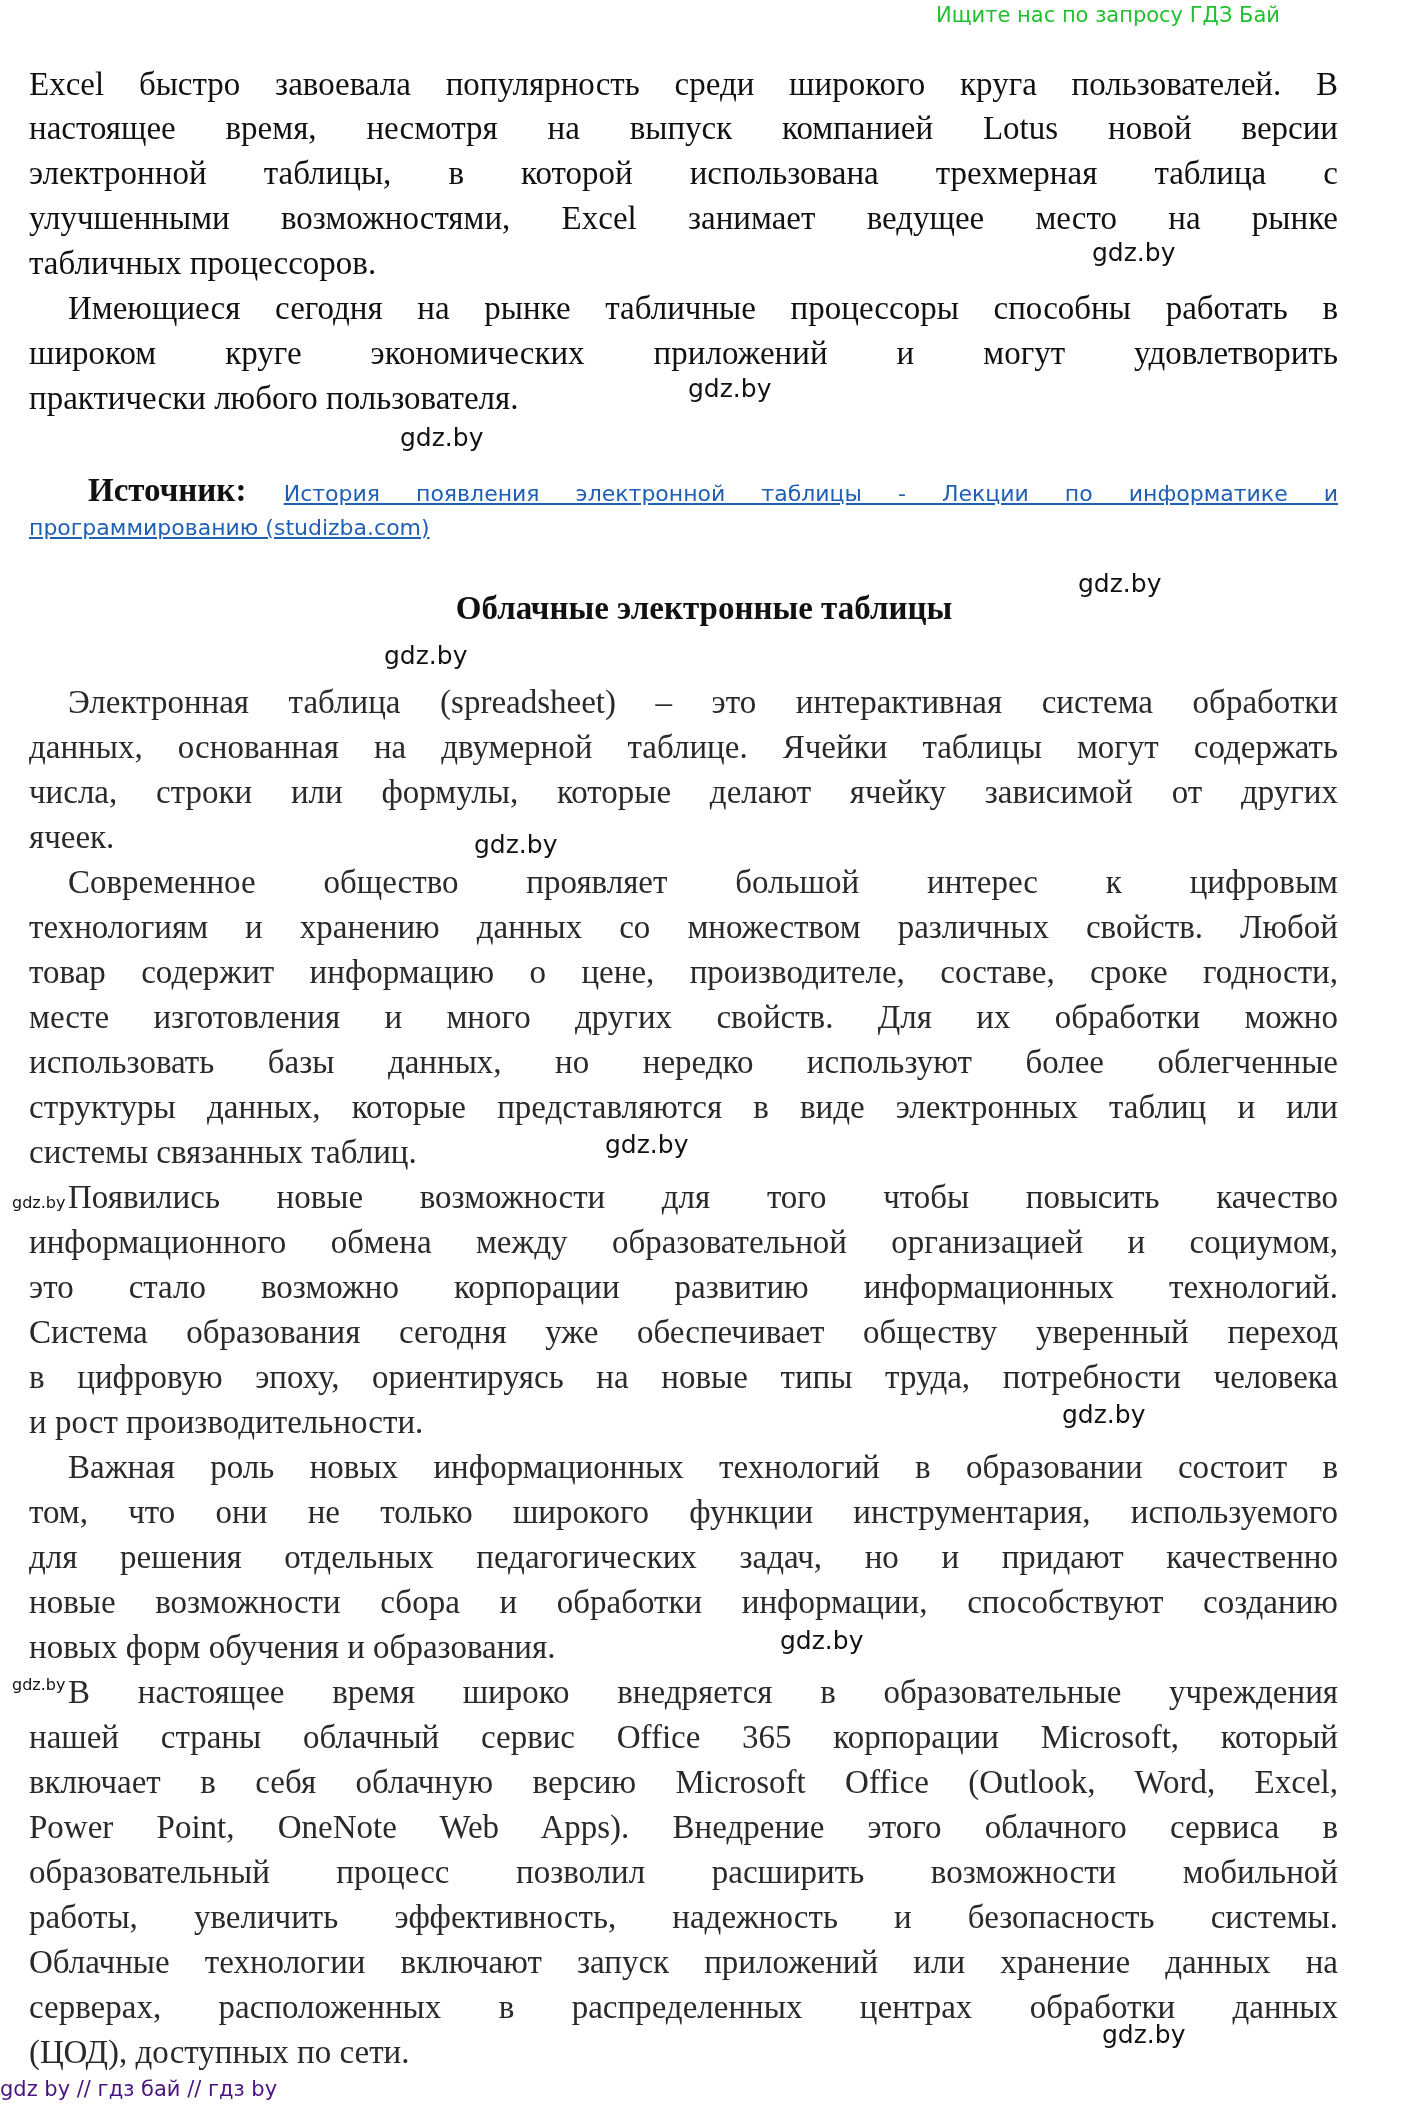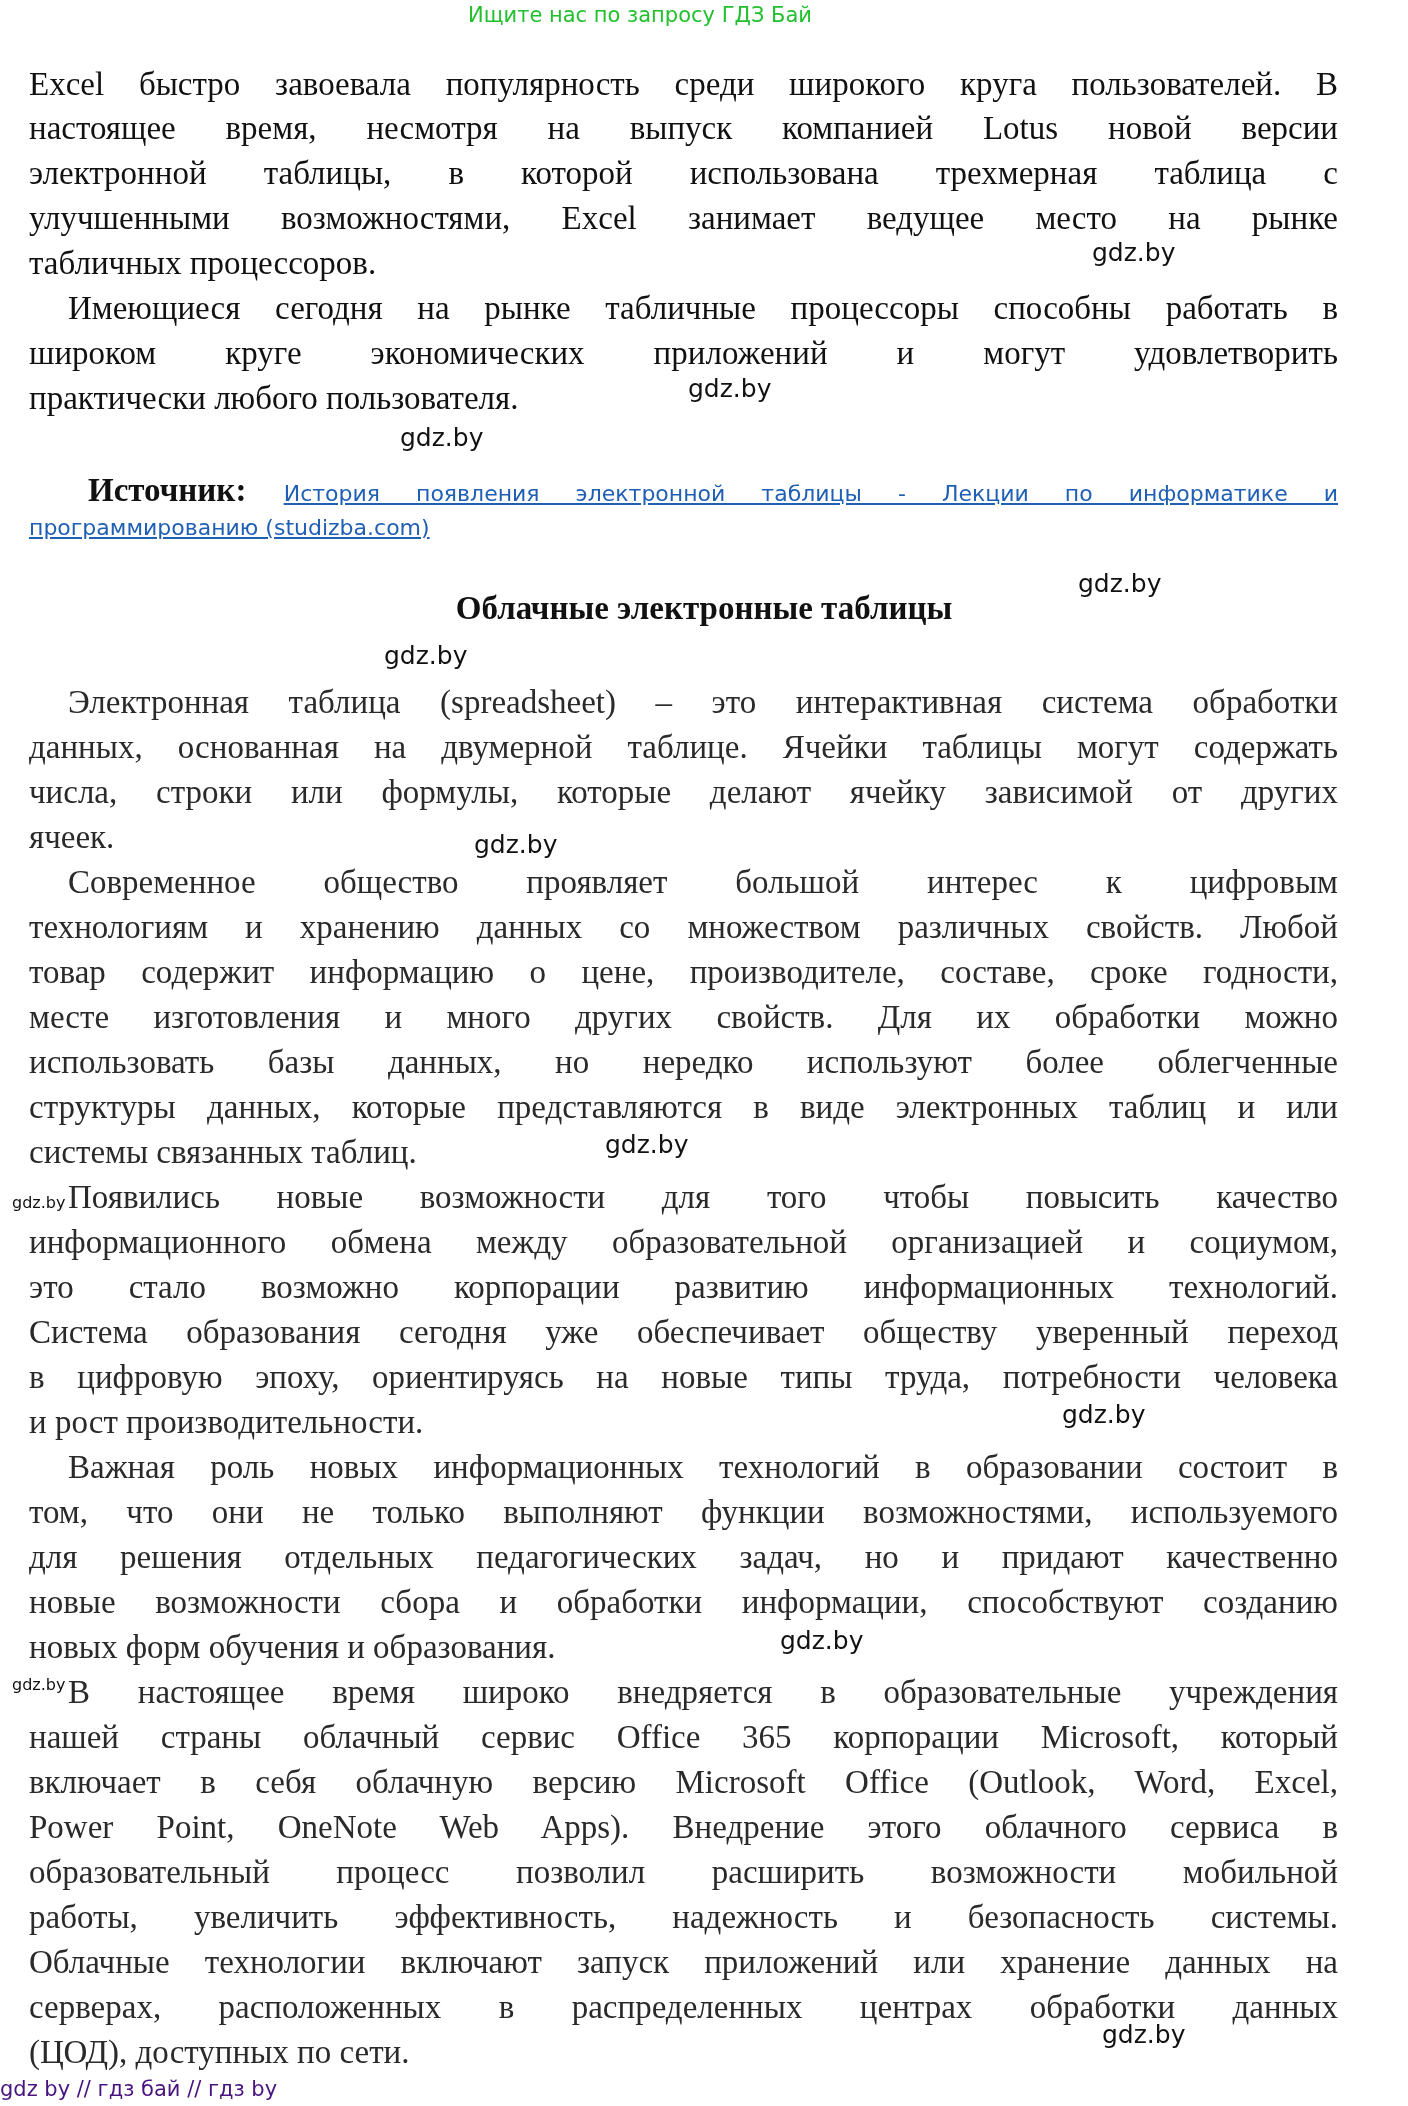--- a/index.html
+++ b/index.html
@@ -1,17 +1,17 @@
 <!DOCTYPE html>
 <html><head>
 <meta charset="utf-8">
 <style>
   html, body { margin:0; padding:0; background:#ffffff; }
   body { width:1408px; height:2106px; position:relative; overflow:hidden; }
-  .hdr { position:absolute; top:0; left:0; width:1280px; text-align:center; font-family:"DejaVu Sans", sans-serif; font-size:21px; color:#22c02e; line-height:30px; }
+  .hdr { position:absolute; top:0; left:0; width:1280px; text-align:right; font-family:"DejaVu Sans", sans-serif; font-size:21px; color:#22c02e; line-height:30px; }
   .ftr { position:absolute; top:2074px; left:0; width:1408px; text-align:left; font-family:"DejaVu Sans", sans-serif; font-size:21px; color:#4a1480; line-height:30px; }
   .line { position:absolute; left:29px; width:1309px; font-family:"Liberation Serif", serif; font-size:33px; color:#2a2a2a; line-height:44px; white-space:nowrap; text-align:justify; text-align-last:justify; }
   .line.last { text-align-last:left; }
   .line.ind { left:68px; width:1270px; }
   .line.first { color:#111; }
   .wm { position:absolute; font-family:"DejaVu Sans", sans-serif; font-size:25px; color:#111; line-height:30px; }
   .wm.sm { font-size:16px; }
   .src { position:absolute; left:68px; top:468px; width:1270px; white-space:nowrap; font-family:"Liberation Serif", serif; font-size:33px; line-height:44px; text-align:justify; text-align-last:justify; }
   .src b { font-weight:bold; color:#111;margin-left:20px; }
   .link { font-family:"DejaVu Sans", sans-serif; font-size:22px; color:#1f5fb4; text-decoration:underline; }
@@ -55,21 +55,21 @@
 <div class="line last" style="top:1130px">системы связанных таблиц.</div>
 
 <div class="line ind" style="top:1175px">Появились новые возможности для того чтобы повысить качество</div>
 <div class="line" style="top:1220px">информационного обмена между образовательной организацией и социумом,</div>
 <div class="line" style="top:1265px">это стало возможно корпорации развитию информационных технологий.</div>
 <div class="line" style="top:1310px">Система образования сегодня уже обеспечивает обществу уверенный переход</div>
 <div class="line" style="top:1355px">в цифровую эпоху, ориентируясь на новые типы труда, потребности человека</div>
 <div class="line last" style="top:1400px">и рост производительности.</div>
 
 <div class="line ind" style="top:1445px">Важная роль новых информационных технологий в образовании состоит в</div>
-<div class="line" style="top:1490px">том, что они не только выполняют функции возможностями, используемого</div>
+<div class="line" style="top:1490px">том, что они не только широкого функции инструментария, используемого</div>
 <div class="line" style="top:1535px">для решения отдельных педагогических задач, но и придают качественно</div>
 <div class="line" style="top:1580px">новые возможности сбора и обработки информации, способствуют созданию</div>
 <div class="line last" style="top:1625px">новых форм обучения и образования.</div>
 
 <div class="line ind" style="top:1670px">В настоящее время широко внедряется в образовательные учреждения</div>
 <div class="line" style="top:1715px">нашей страны облачный сервис Office 365 корпорации Microsoft, который</div>
 <div class="line" style="top:1760px">включает в себя облачную версию Microsoft Office (Outlook, Word, Excel,</div>
 <div class="line" style="top:1805px">Power Point, OneNote Web Apps). Внедрение этого облачного сервиса в</div>
 <div class="line" style="top:1850px">образовательный процесс позволил расширить возможности мобильной</div>
 <div class="line" style="top:1895px">работы, увеличить эффективность, надежность и безопасность системы.</div>

